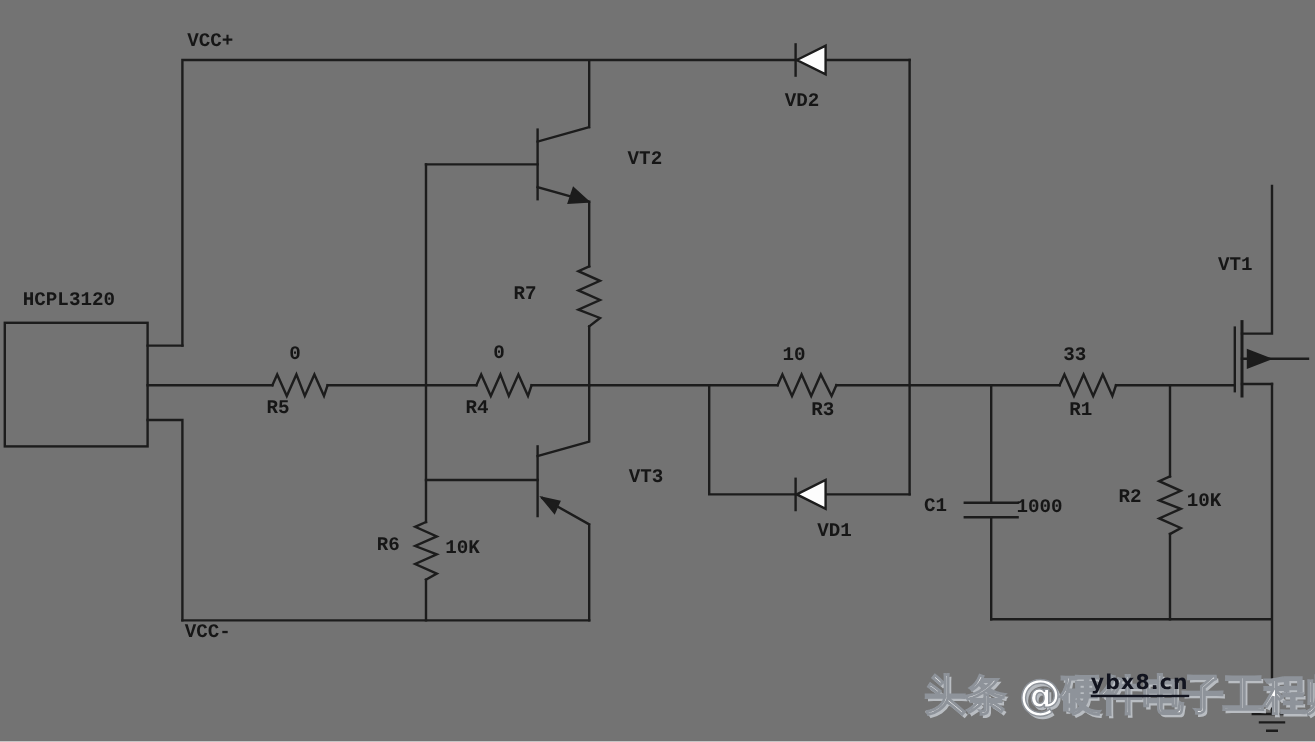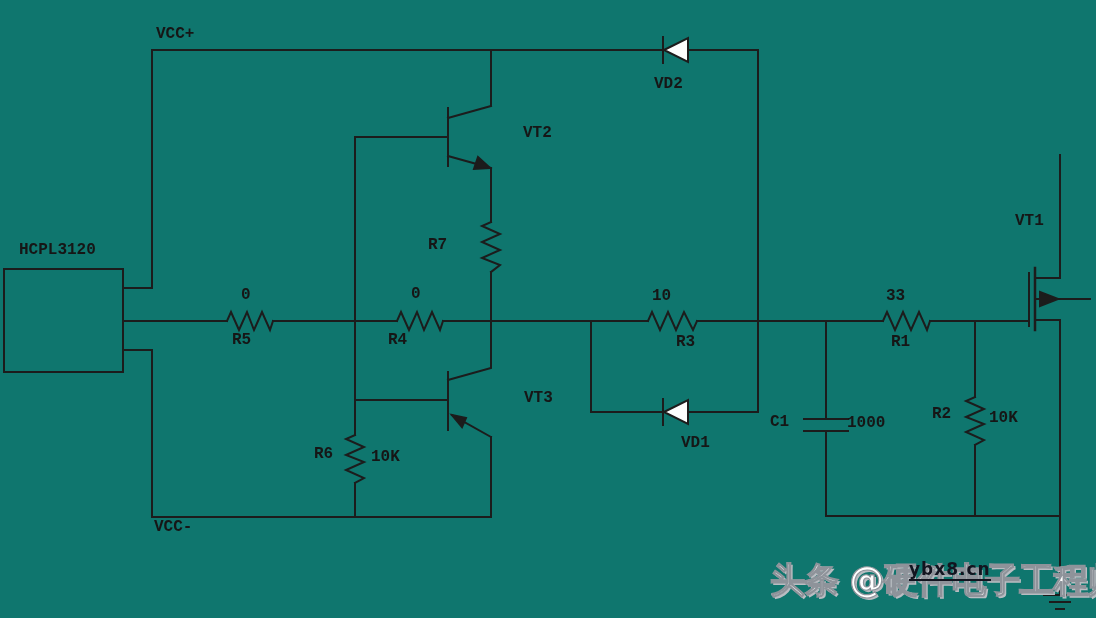--- a/index.html
+++ b/index.html
@@ -1,19 +1,19 @@
 <!DOCTYPE html>
 <html><head>
 <meta charset="utf-8">
 <style>
   html,body{margin:0;padding:0;background:#ffffff;}
   .canvas{
     position:relative;
     width:1096px;height:618px;
-    background:#0f766e;
+    background:#737373;
     overflow:hidden;
     font-family:"Liberation Mono","DejaVu Sans Mono",monospace;
   }
   .canvas svg{position:absolute;left:0;top:0;}
   .lbl{
     position:absolute;
     font-size:16px;
     font-weight:700;
     color:#161616;
     white-space:nowrap;
@@ -166,21 +166,21 @@
       <path d="M1050 602 H1070"></path>
       <path d="M1056 609 H1064"></path>
     </g>
   </svg>
 
   <div class="lbl" style="left:156px;top:26px">VCC+</div>
   <div class="lbl" style="left:154px;top:519px">VCC-</div>
   <div class="lbl" style="left:19px;top:242px">HCPL3120</div>
 
   <div class="lbl" style="left:241px;top:287px">0</div>
-  <div class="lbl" style="left:232px;top:332px">R5</div>
+  <div class="lbl" style="left:222px;top:332px">R5</div>
 
   <div class="lbl" style="left:411px;top:286px">0</div>
   <div class="lbl" style="left:388px;top:332px">R4</div>
 
   <div class="lbl" style="left:652px;top:288px">10</div>
   <div class="lbl" style="left:676px;top:334px">R3</div>
 
   <div class="lbl" style="left:886px;top:288px">33</div>
   <div class="lbl" style="left:891px;top:334px">R1</div>
 

